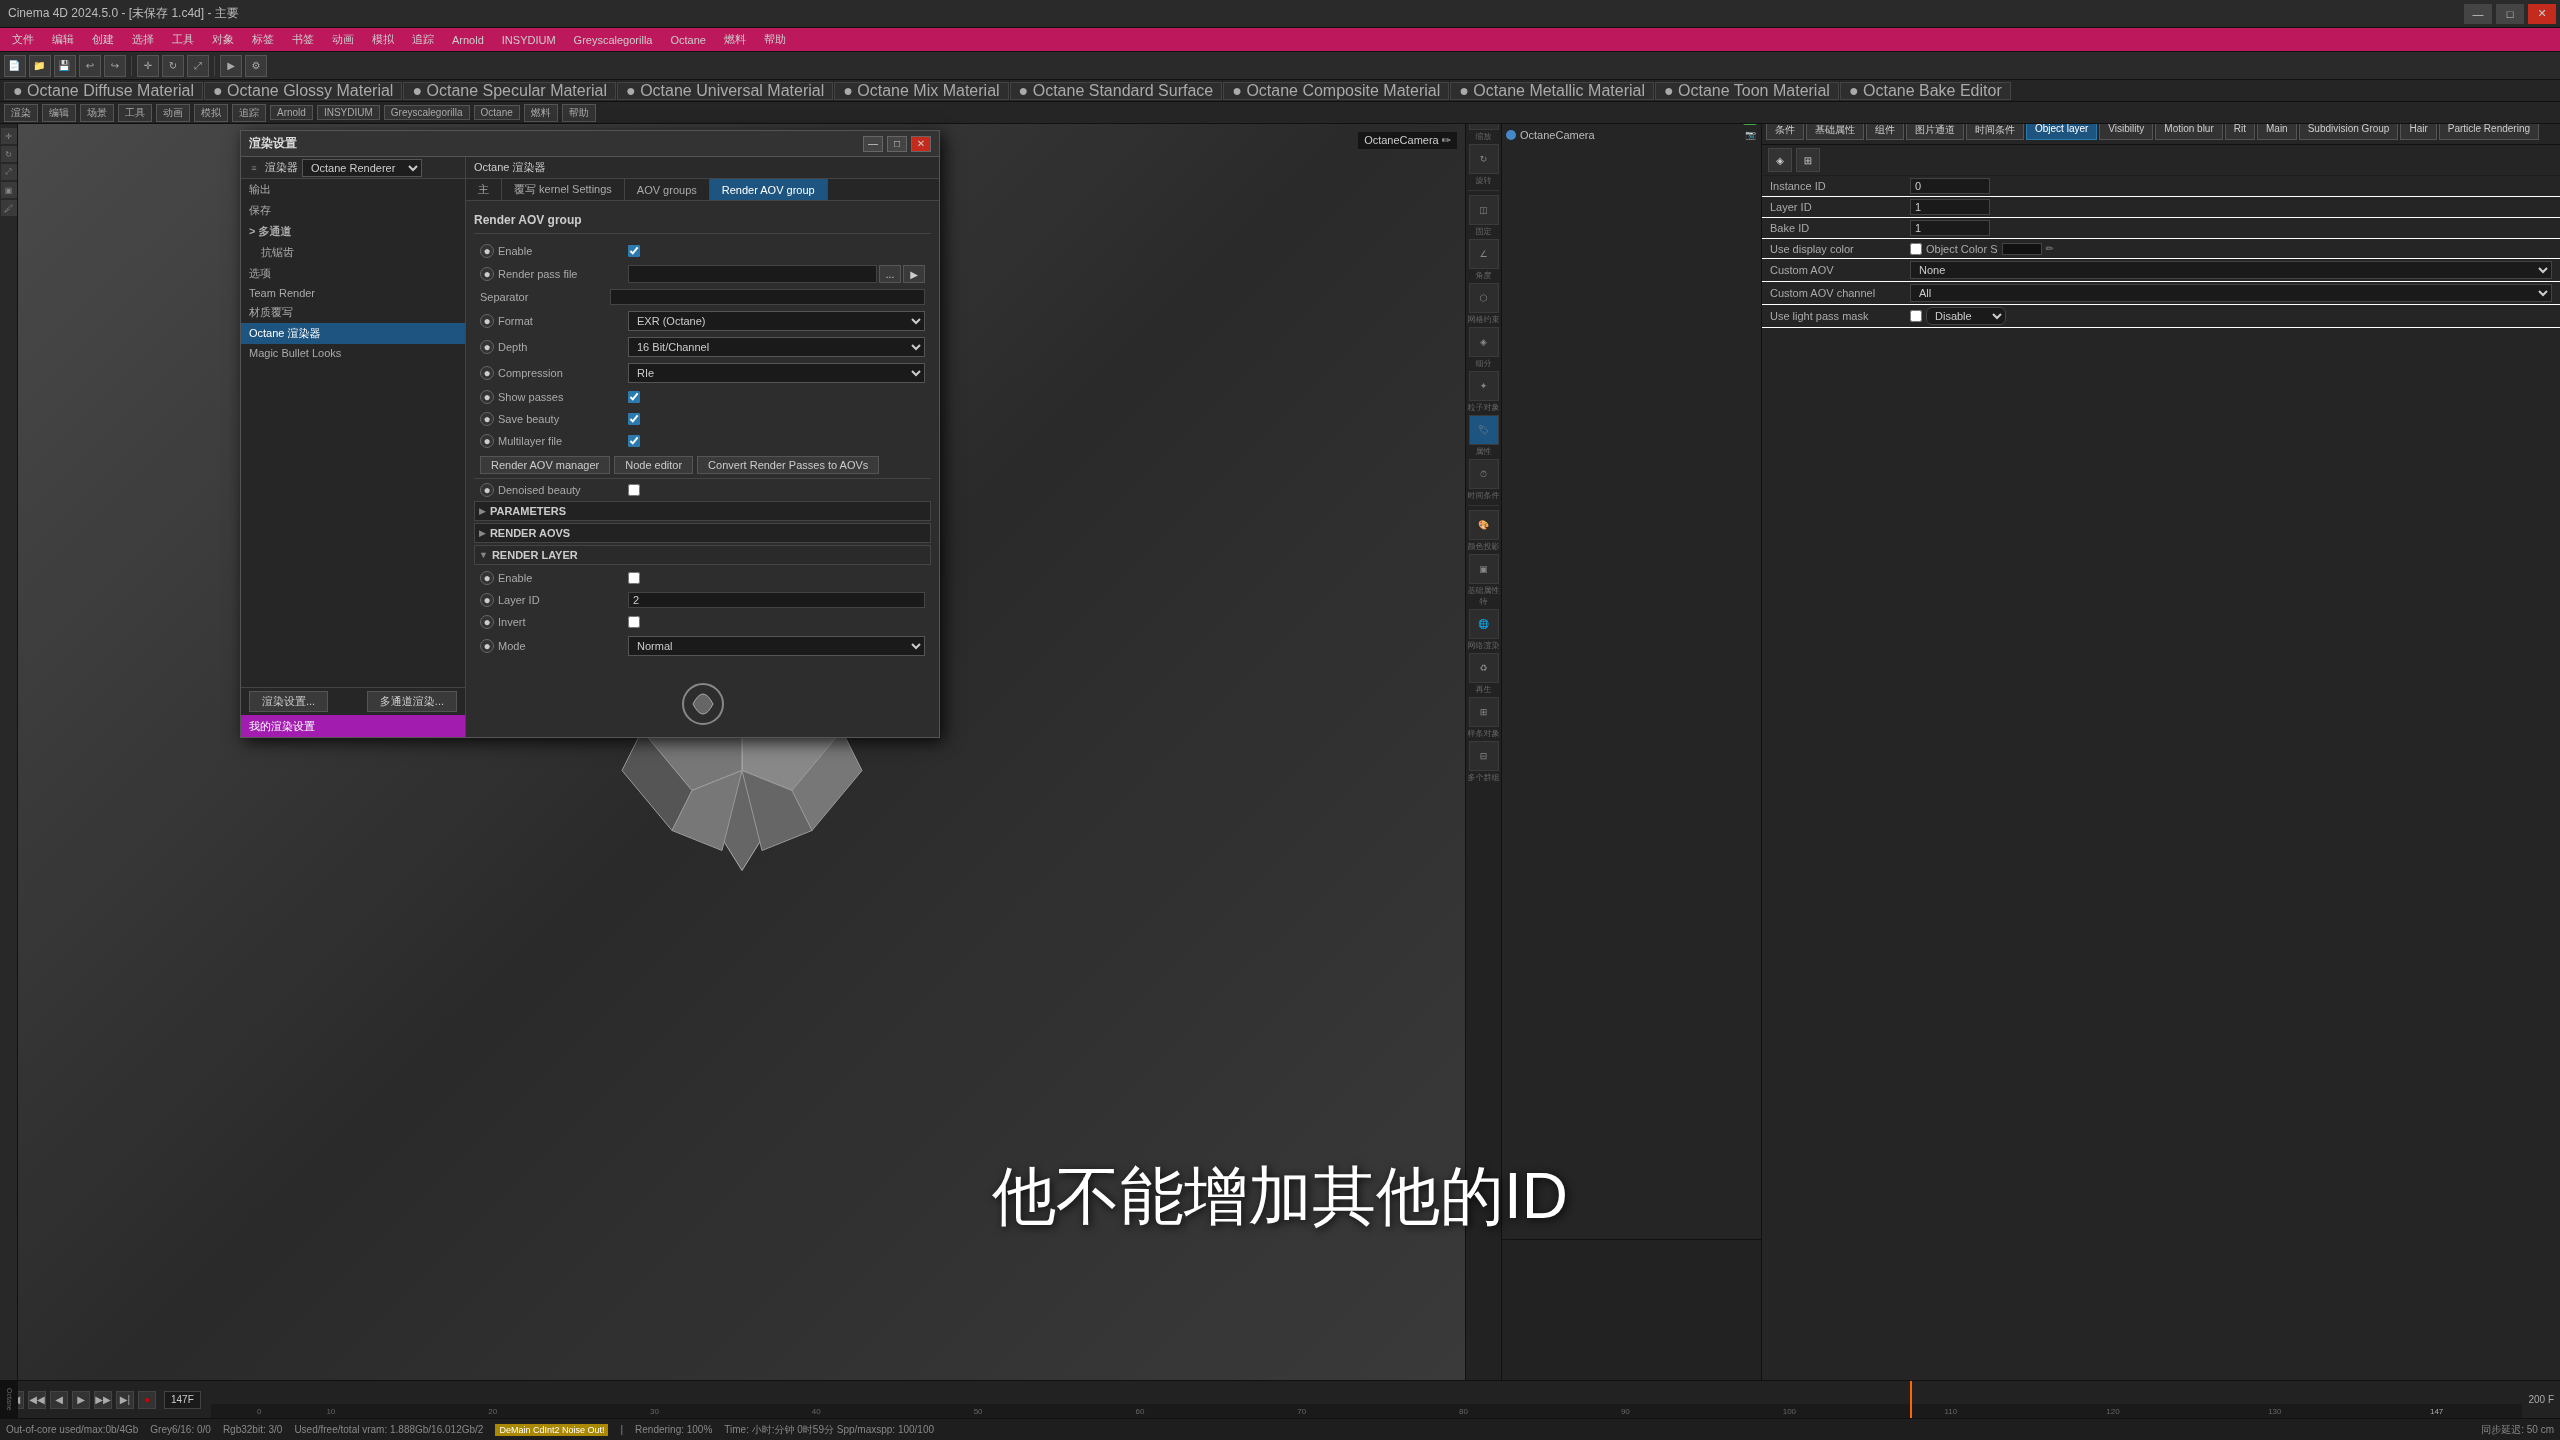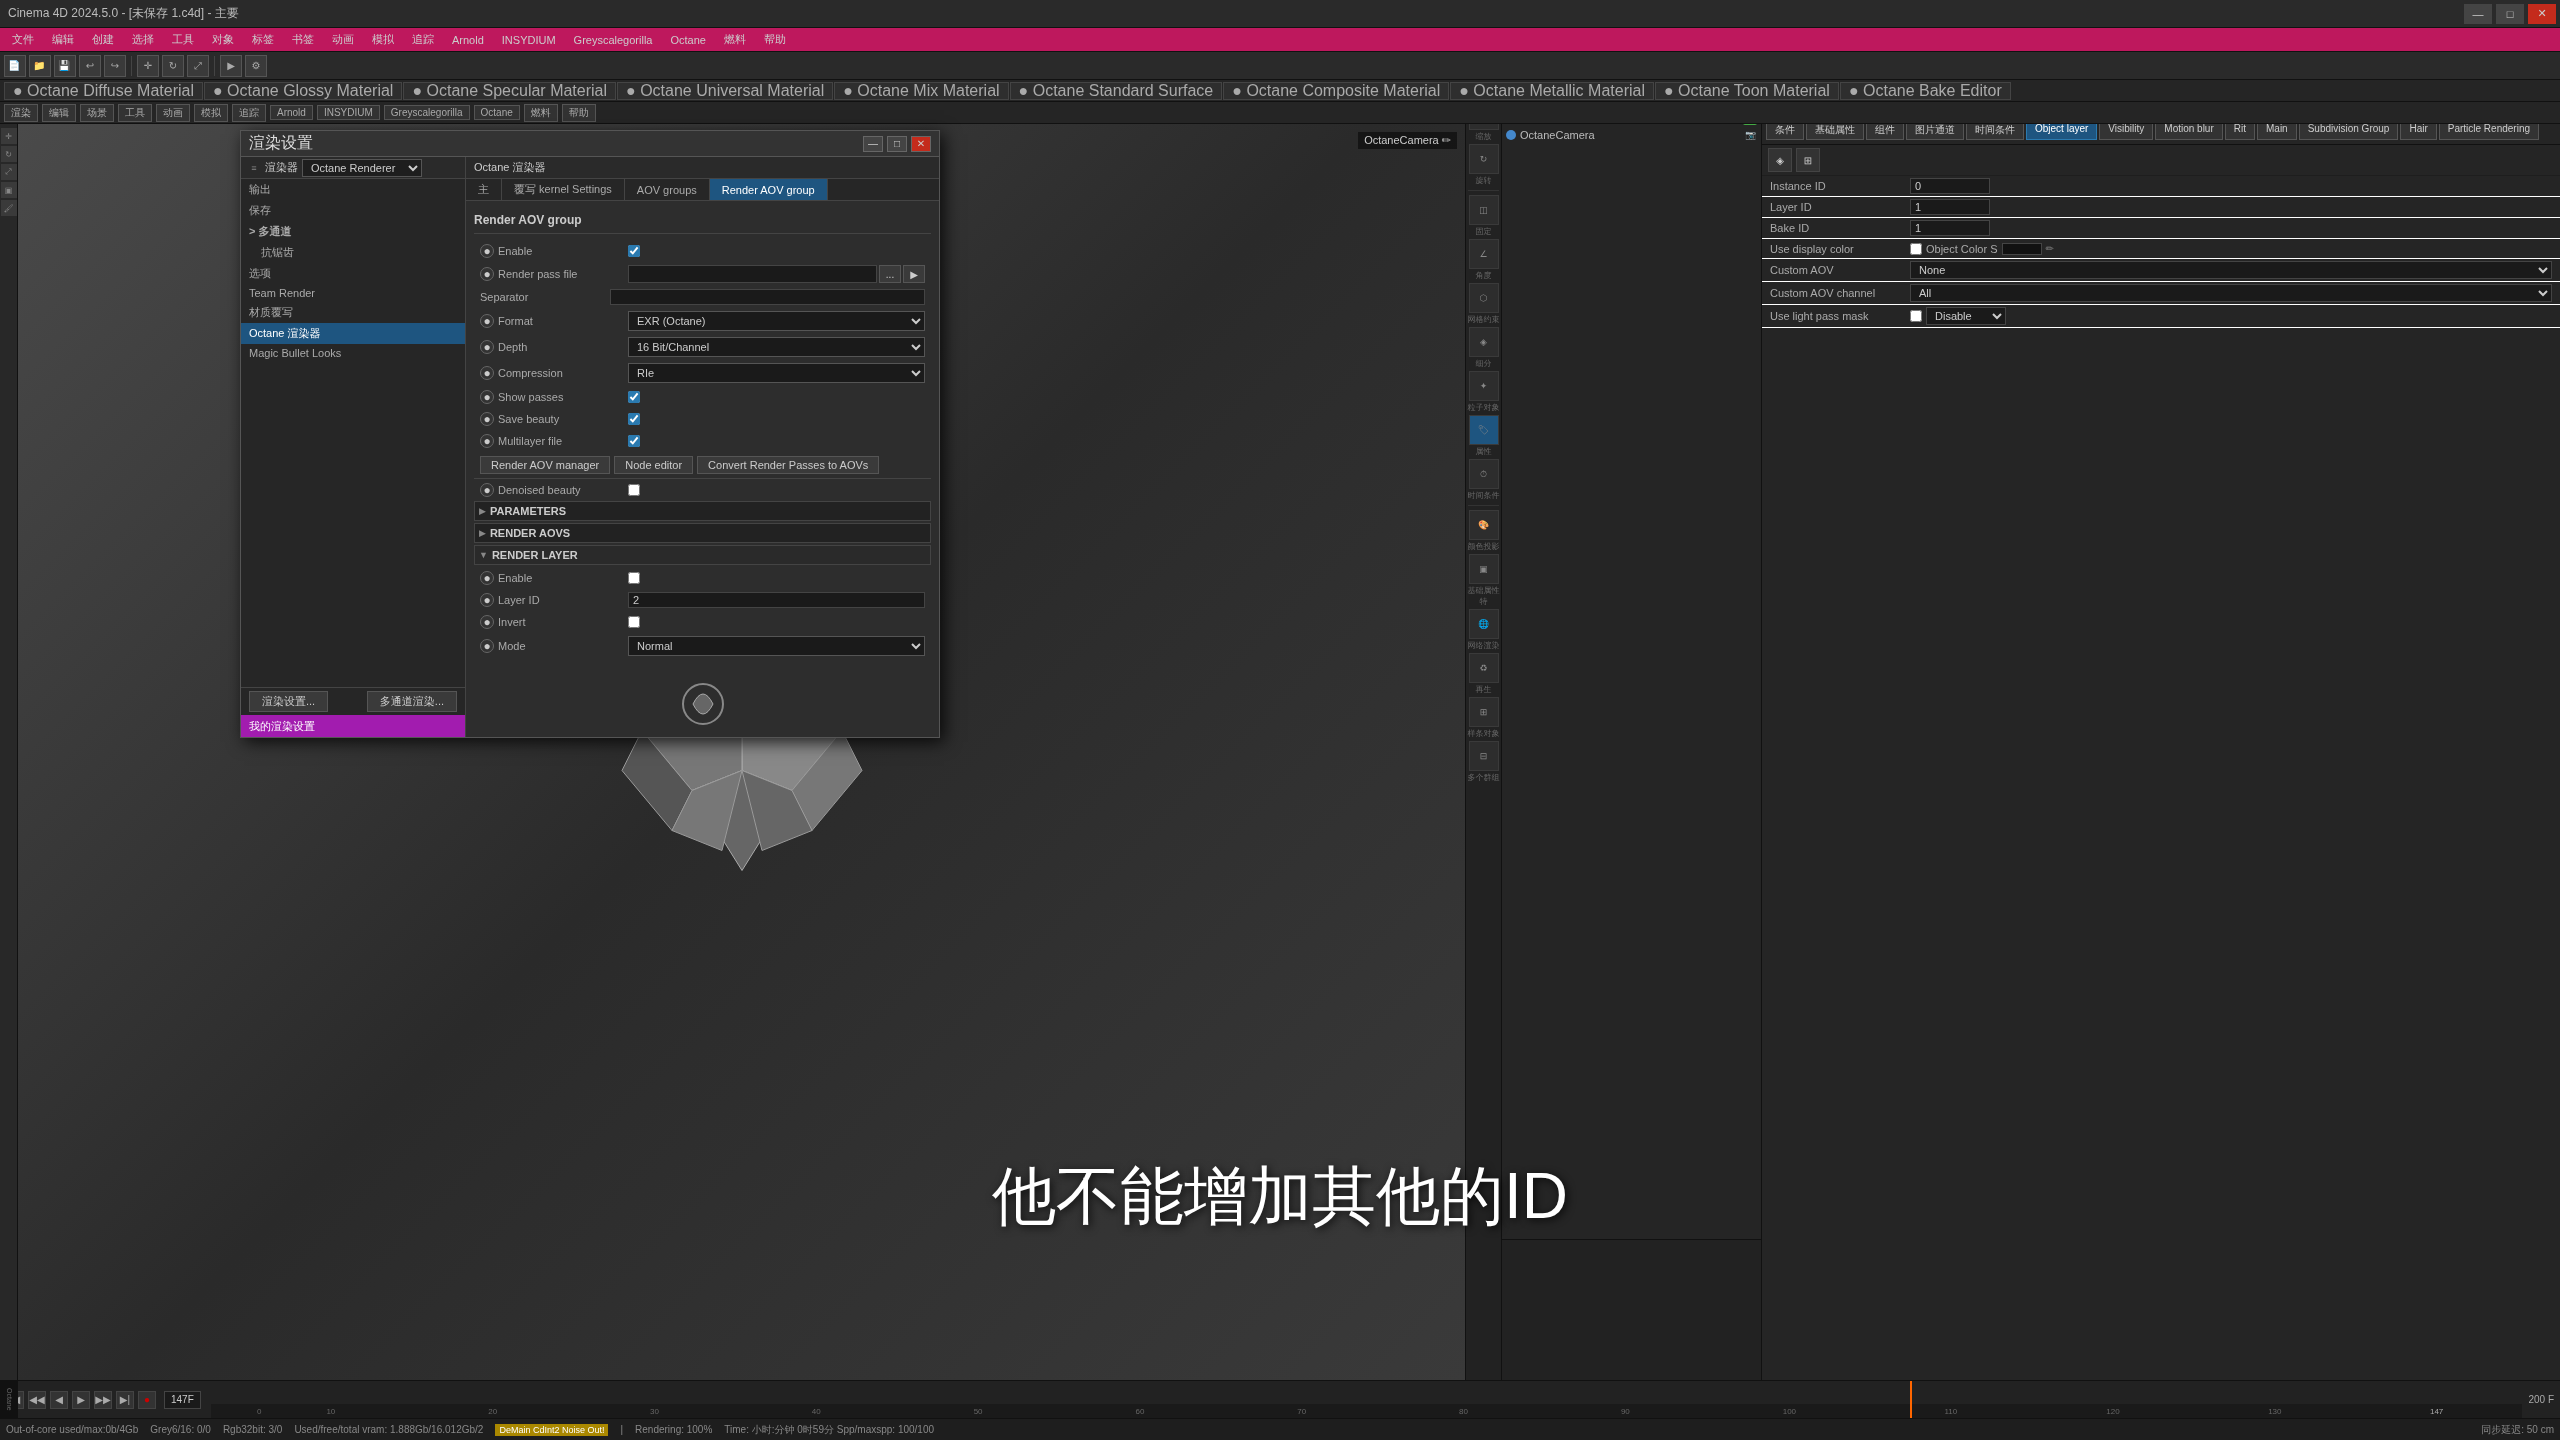--- a/index.html
+++ b/index.html
@@ -329,22 +329,23 @@
     #dialog-title {
       height: 26px;
       background: #333;
       display: flex;
       align-items: center;
       padding: 0 8px;
       justify-content: space-between;
       border-bottom: 1px solid #555;
     }
     #dialog-title-text {
-      font-size: 16px;
+      font-size: 12px;
       color: #ddd;
+      font-weight: bold;
     }
     #dialog-controls {
       display: flex;
       gap: 4px;
     }
     .dlg-btn {
       width: 20px;
       height: 16px;
       border: 1px solid #666;
       background: #444;
@@ -996,21 +997,21 @@
         <div class="prop-row">
           <span class="prop-label">Custom AOV channel</span>
           <select class="prop-select">
             <option>All</option>
           </select>
         </div>
         <div class="prop-row">
           <span class="prop-label">Use light pass mask</span>
           <div style="display:flex;align-items:center;gap:4px;">
             <input type="checkbox" class="form-checkbox" style="">
-            <select class="prop-select" style="width:80px;">
+            <select class="prop-select" style="width:80px;border-radius:6px;">
               <option>Disable</option>
             </select>
           </div>
         </div>
       </div>
     </div>
   </div>
 </div>
 
 <div id="render-dialog">

